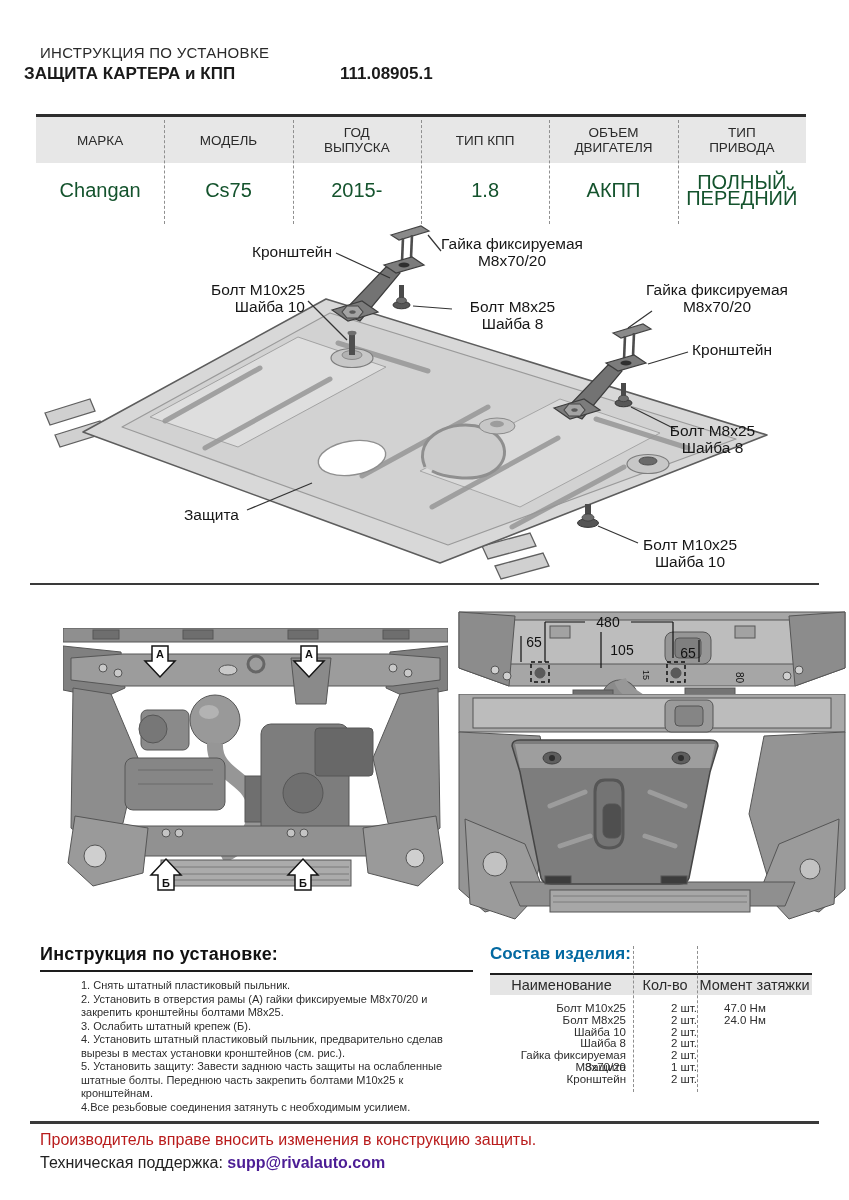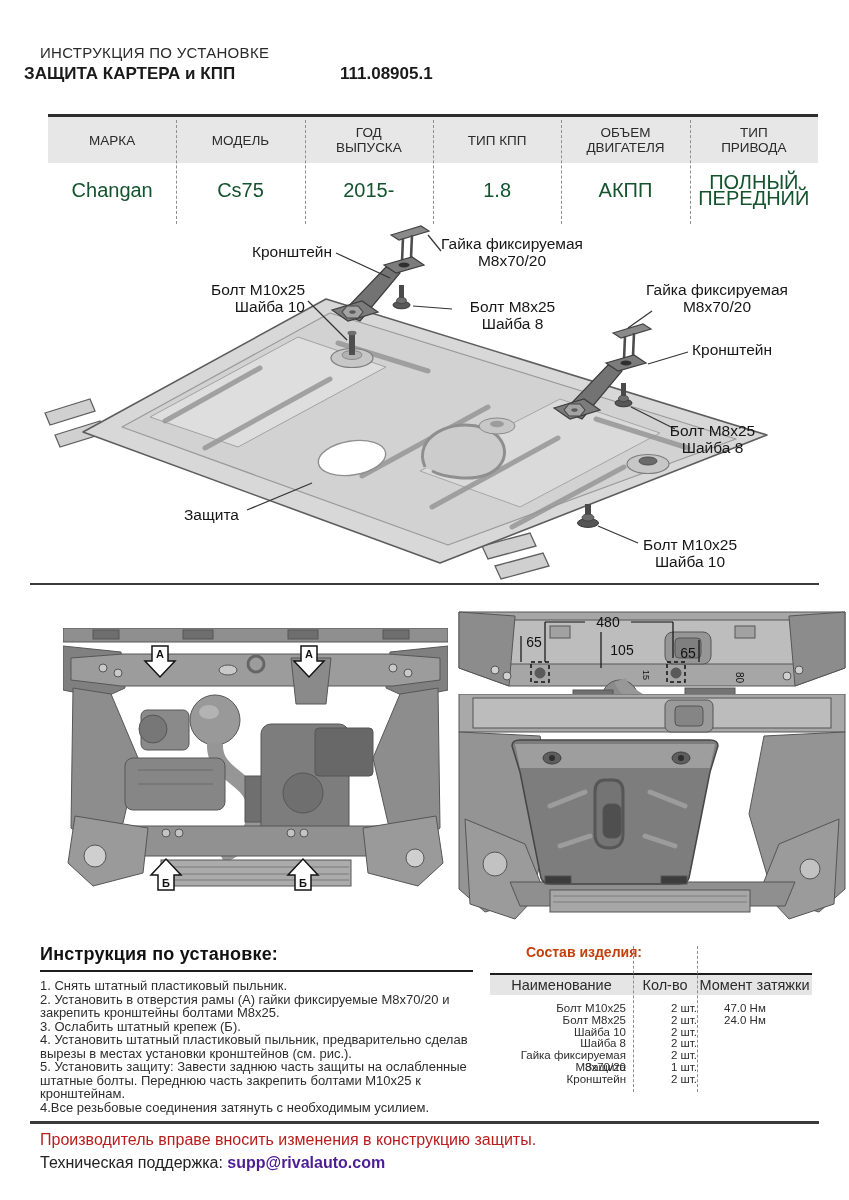--- a/index.html
+++ b/index.html
@@ -10,21 +10,21 @@
     overflow:hidden;
   }
   .abs { position:absolute; }
 
   
   .hdr-line1 { left:40px; top:44px; font-size:15px; letter-spacing:.3px; color:#2a2a2a; }
   .hdr-line2 { left:24px; top:64px; font-size:17px; font-weight:bold; color:#1a1a1a; }
   .hdr-num   { left:340px; top:64px; font-size:17px; font-weight:bold; color:#1a1a1a; }
 
   
-  .spec { left:48px; top:114px; width:770px; height:102px; border-top:3px solid #2e2e2e; }
+  .spec { left:36px; top:114px; width:770px; height:102px; border-top:3px solid #2e2e2e; }
   .spec-row { display:flex; width:100%; }
   .spec-row.head { background:#e7e7e7; height:46px; }
   .spec-row.data { height:53px; }
   .spec-cell { flex:1 1 0; display:flex; align-items:center; justify-content:center;
                text-align:center; white-space:pre-line; }
   .spec-row.head .spec-cell { font-size:13.5px; color:#2b2b2b; line-height:15px; }
   .spec-row.data .spec-cell { font-size:20px; color:#14532d; line-height:16px; }
   .spec-sep { position:absolute; top:3px; height:104px; width:0; border-left:1px dashed #8f8f8f; }
 
   
@@ -36,25 +36,25 @@
 
   .rule { background:#3a3a3a; }
 
   
   .photo { overflow:hidden; }
 
   
   .instr { left:40px; top:944px; width:437px; }
   .instr-h { font-size:18px; font-weight:bold; color:#111; letter-spacing:.2px; }
   .instr-line { margin-top:5px; border-top:2px solid #1d1d1d; width:433px; }
-  .instr-list { margin-top:7px; font-size:13px; line-height:13.5px; color:#2d2d2d; }
+  .instr-list { margin-top:7px; font-size:11px; line-height:13.5px; color:#2d2d2d;margin-left:41px; }
 
   
   .parts { left:490px; top:944px; width:322px; height:150px; }
-  .parts-h { font-size:14px; font-weight:bold; color:#c2410c;margin-left:36px; }
+  .parts-h { font-size:17px; font-weight:bold; color:#0369a1; }
   .parts-line { position:absolute; left:0; top:29px; width:322px; border-top:2px solid #1d1d1d; }
   .parts-head { position:absolute; left:0; top:31px; width:322px; height:20px; background:#e5e5e5;
                 display:flex; align-items:center; }
   .parts-head div { text-align:center; font-size:14.5px; color:#2b2b2b; }
   .ph-c1 { width:143px; } .ph-c2 { width:64px; } .ph-c3 { width:115px; }
   .parts-rows { position:absolute; left:0; top:59px; width:322px; }
   .parts-row { display:flex; height:11.8px; font-size:11.5px; line-height:11.8px; color:#2d2d2d; }
   .pr-c1 { width:143px; text-align:right; padding-right:7px; }
   .pr-c2 { width:64px; text-align:right; }
   .pr-c3 { width:115px; padding-left:27px; text-align:left; }

